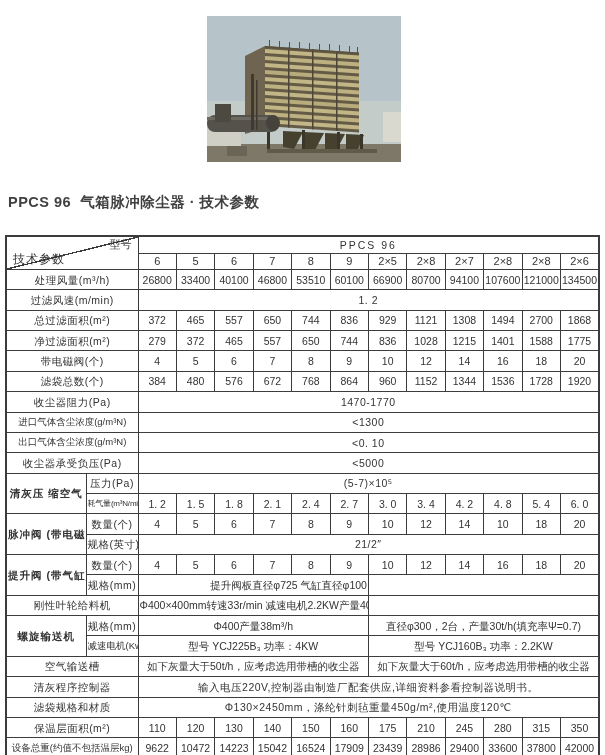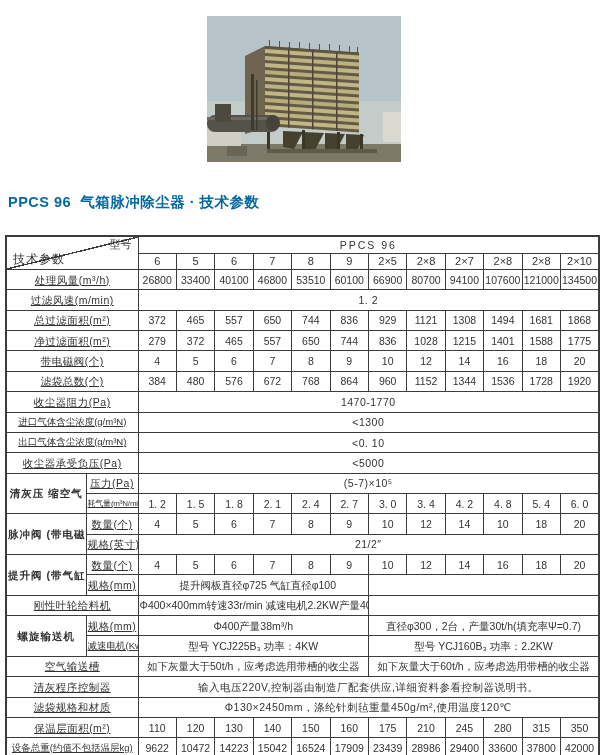--- a/index.html
+++ b/index.html
@@ -4,21 +4,21 @@
 <style>
   html,body{margin:0;padding:0;}
   body{
     width:605px;height:755px;position:relative;background:#ffffff;
     font-family:"Liberation Sans","DejaVu Sans",sans-serif;color:#333;
     overflow:hidden;
   }
   .photo{position:absolute;left:207px;top:16px;width:194px;height:146px;}
   .page-title{
     position:absolute;left:8px;top:193px;margin:0;
-    font-size:14.5px;font-weight:bold;color:#0369a1;letter-spacing:0.5px;
+    font-size:14.5px;font-weight:bold;color:#404040;letter-spacing:0.5px;
     white-space:pre;
   }
   table.spec{
     position:absolute;left:5px;top:220px;width:595px;height:525px;
     border-collapse:collapse;table-layout:fixed;
     border:2px solid #3c3c3c;
     margin-top:15px;
   }
   table.spec td{
     border:1px solid #3c3c3c;padding:0 1px;text-align:center;vertical-align:middle;
@@ -27,27 +27,27 @@
   }
   tr.hdr1 td{height:16px;}
   tr.hdr2 td{height:15px;font-size:11px;}
   td.corner{position:relative;padding:0;
     background:linear-gradient(to bottom right,transparent calc(50% - 0.7px),#3c3c3c calc(50% - 0.7px),#3c3c3c calc(50% + 0.7px),transparent calc(50% + 0.7px));
   }
   .corner-top{position:absolute;top:1px;right:6px;font-size:11px;}
   .corner-bottom{position:absolute;bottom:2px;left:6px;font-size:12px;letter-spacing:1px;}
   td.series{font-size:11.5px;letter-spacing:2px;}
   td.glabel{white-space:pre-line;font-size:11px;letter-spacing:1px;line-height:1.35;font-weight:bold;}
-  td.rlabel{font-size:11px;letter-spacing:0.5px;text-decoration:underline;}
+  td.rlabel{font-size:11px;letter-spacing:0.5px;}
   td.rlabel.sm{font-size:9.5px;letter-spacing:0;}
   td.rlabel.xs{font-size:8px;letter-spacing:-0.2px;}
   td.num{font-size:10.5px;}
   td.spanval{font-size:11px;letter-spacing:0.5px;}
   td.splitval{font-size:10px;letter-spacing:0;}
-  td.splitval.la{text-align:center;padding-left:10px;}
+  td.splitval.la{text-align:right;padding-left:10px;}
 </style>
 </head>
 <body>
 
 <svg class="photo" viewBox="0 0 194 146" xmlns="http://www.w3.org/2000/svg">
   <rect x="0" y="0" width="194" height="146" fill="#b6c4c9"></rect>
   <rect x="0" y="85" width="194" height="45" fill="#c3ccc8"></rect>
   <rect x="0" y="128" width="194" height="18" fill="#7d7868"></rect>
   <rect x="176" y="96" width="18" height="30" fill="#d9d9cf"></rect>
   <rect x="0" y="114" width="34" height="16" fill="#cfcfc6"></rect>
@@ -146,21 +146,21 @@
         <td class="num">5</td>
         <td class="num">6</td>
         <td class="num">7</td>
         <td class="num">8</td>
         <td class="num">9</td>
         <td class="num">2×5</td>
         <td class="num">2×8</td>
         <td class="num">2×7</td>
         <td class="num">2×8</td>
         <td class="num">2×8</td>
-        <td class="num">2×10</td>
+        <td class="num">2×6</td>
       </tr>
   </thead>
   <tbody id="spec-tbody">
       <tr>
         <td class="rlabel" colspan="2">处理风量(m³/h)</td>
         <td class="num">26800</td>
         <td class="num">33400</td>
         <td class="num">40100</td>
         <td class="num">46800</td>
         <td class="num">53510</td>
@@ -181,21 +181,21 @@
         <td class="num">372</td>
         <td class="num">465</td>
         <td class="num">557</td>
         <td class="num">650</td>
         <td class="num">744</td>
         <td class="num">836</td>
         <td class="num">929</td>
         <td class="num">1121</td>
         <td class="num">1308</td>
         <td class="num">1494</td>
-        <td class="num">1681</td>
+        <td class="num">2700</td>
         <td class="num">1868</td>
       </tr>
       <tr>
         <td class="rlabel" colspan="2">净过滤面积(m²)</td>
         <td class="num">279</td>
         <td class="num">372</td>
         <td class="num">465</td>
         <td class="num">557</td>
         <td class="num">650</td>
         <td class="num">744</td>

